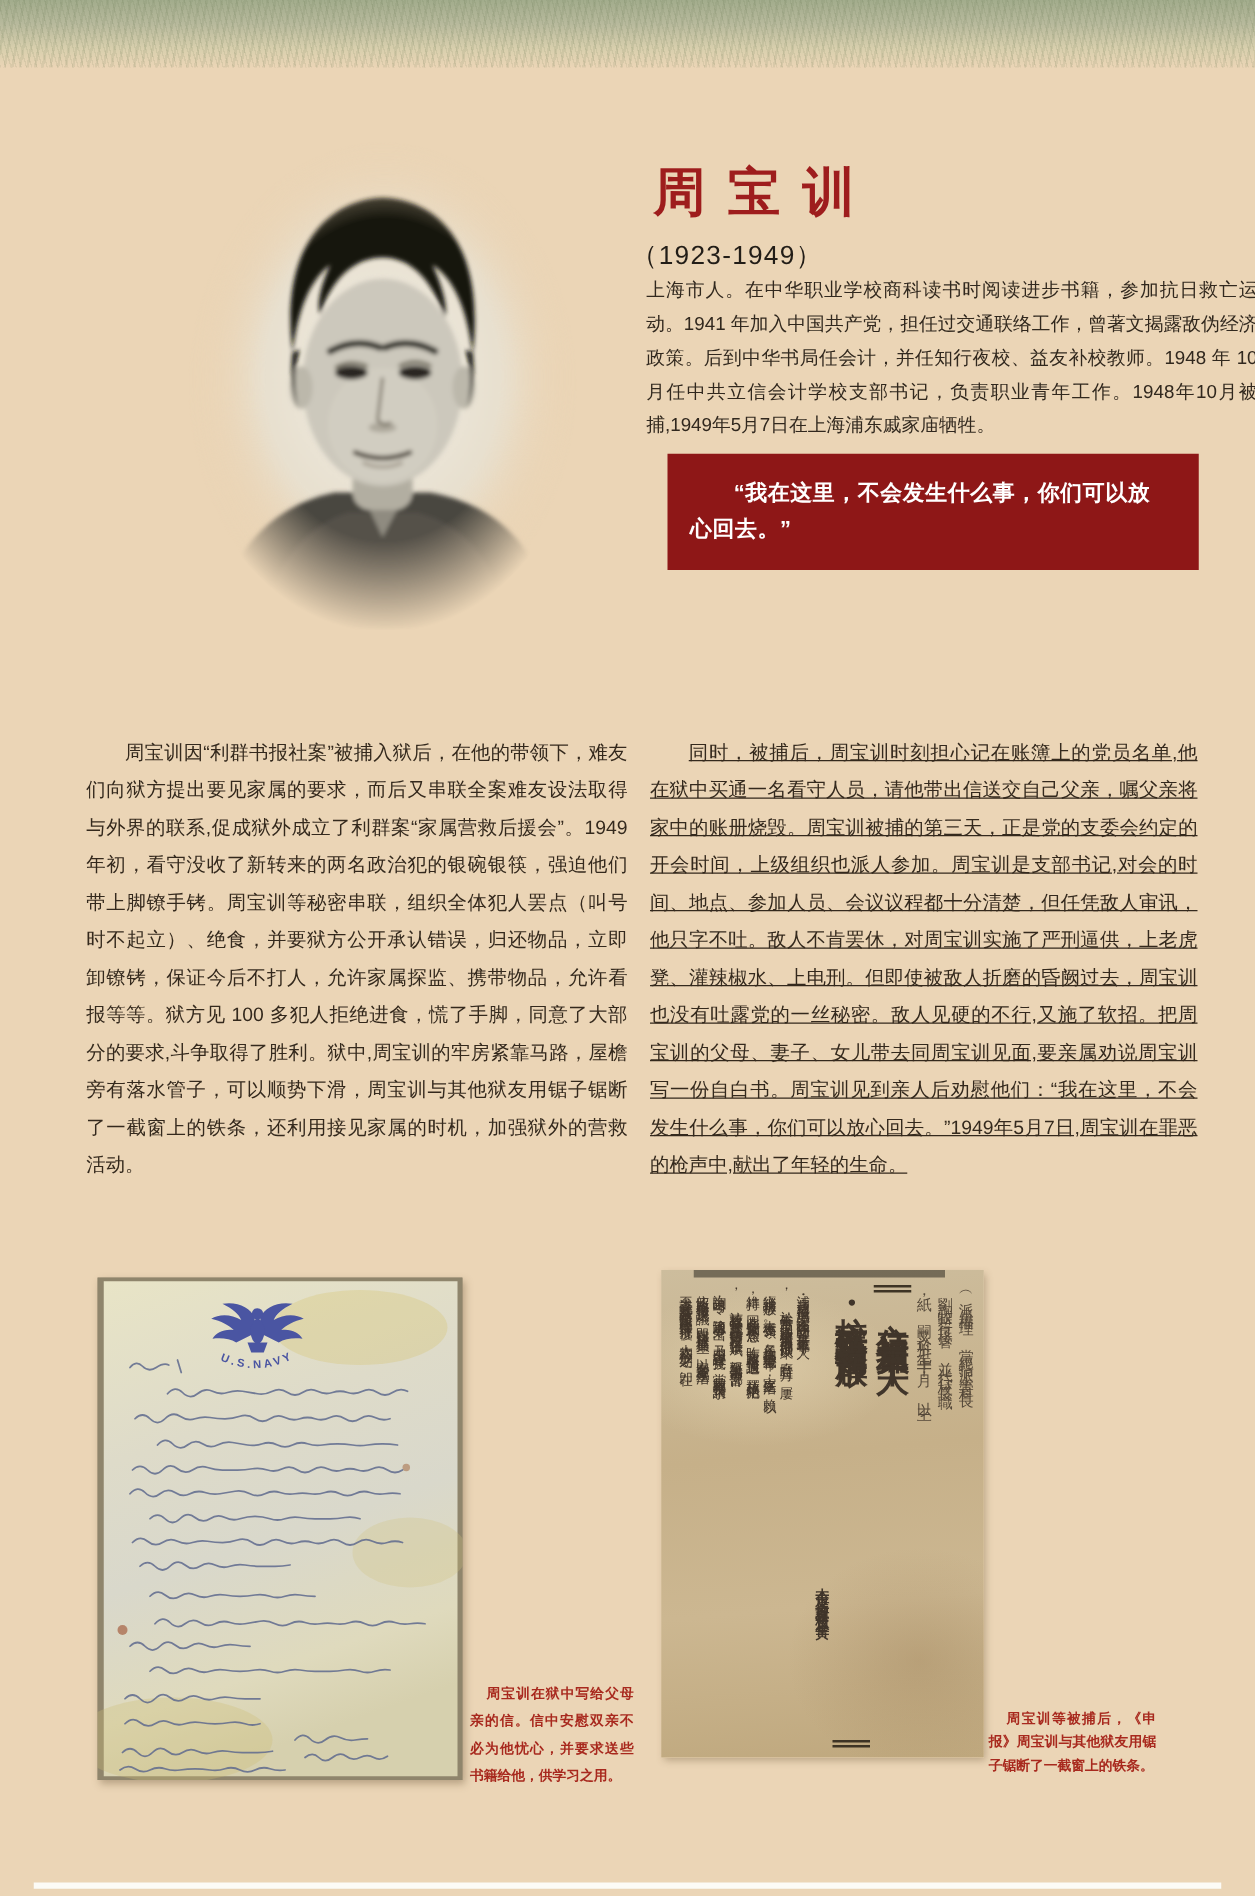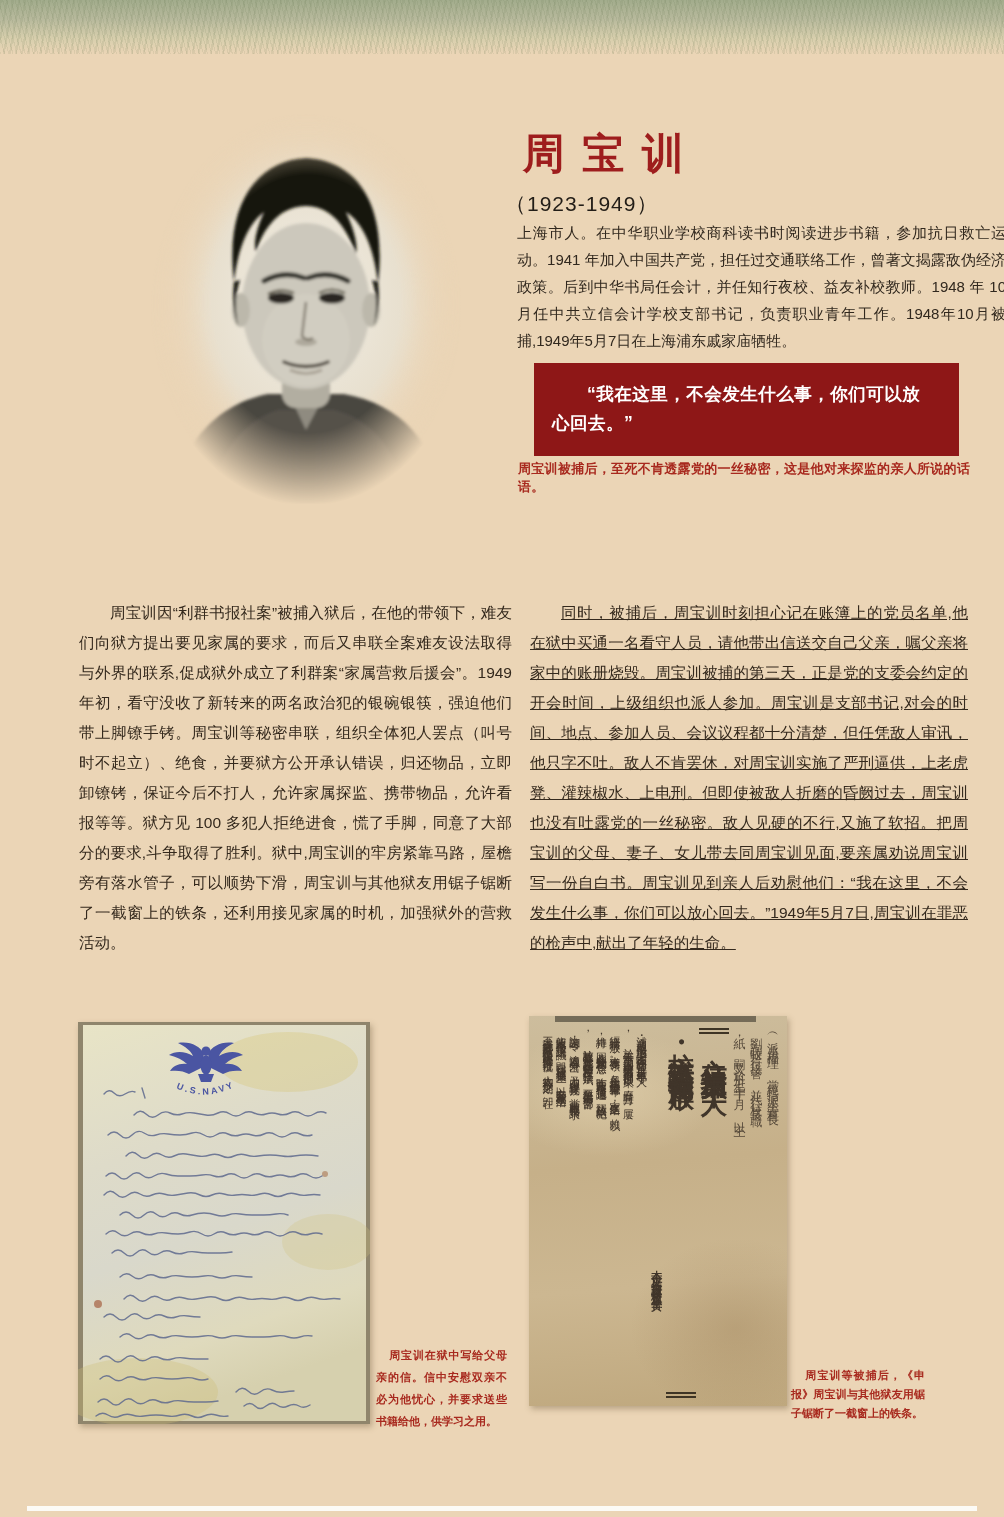--- a/index.html
+++ b/index.html
@@ -48,21 +48,21 @@
   .secline{position:absolute;top:17px;height:3.5px;background:#9e1d1d;}
   .secline.l{left:77px;width:226px;}
   .secline.r{left:678px;width:256px;}
   .sectitle{
     position:absolute;left:303px;top:0;width:375px;text-align:center;margin:0;
     font-size:33px;font-weight:bold;color:#9e1d1d;letter-spacing:4px;
     font-family:"Liberation Sans", sans-serif;transform:scaleY(1.08);
   }
   
   .col{
-    position:absolute;top:584px;margin:14px;
+    position:absolute;top:584px;margin:4px;
     font-size:15.5px;line-height:30px;text-align:justify;text-indent:2em;color:#34291d;
   }
   .col.left{left:65px;width:433px;}
   .col.right{left:516px;width:438px;text-decoration:underline;}
   
   .letter{
     position:absolute;left:78px;top:1022px;width:292px;height:402px;margin:0;
     background:#8f856c;box-shadow:2px 3px 6px rgba(90,70,40,.35);
   }
   .letter svg{position:absolute;left:0;top:0;}
@@ -171,21 +171,20 @@
   <div class="namewrap">
     <h1 class="name">周宝训</h1>
     <div class="lifespan">（1923-1949）</div>
   </div>
 
   <p class="bio">上海市人。在中华职业学校商科读书时阅读进步书籍，参加抗日救亡运动。1941 年加入中国共产党，担任过交通联络工作，曾著文揭露敌伪经济政策。后到中华书局任会计，并任知行夜校、益友补校教师。1948 年 10 月任中共立信会计学校支部书记，负责职业青年工作。1948年10月被捕,1949年5月7日在上海浦东戚家庙牺牲。</p>
 
   <div class="quotebox">
     <p class="quotetext">“我在这里，不会发生什么事，你们可以放心回去。”</p>
   </div>
-  <p class="quotecap">周宝训被捕后，至死不肯透露党的一丝秘密，这是他对来探监的亲人所说的话语。</p>
 
 
   <p class="col left">周宝训因“利群书报社案”被捕入狱后，在他的带领下，难友们向狱方提出要见家属的要求，而后又串联全案难友设法取得与外界的联系,促成狱外成立了利群案“家属营救后援会”。1949 年初，看守没收了新转来的两名政治犯的银碗银筷，强迫他们带上脚镣手铐。周宝训等秘密串联，组织全体犯人罢点（叫号时不起立）、绝食，并要狱方公开承认错误，归还物品，立即卸镣铐，保证今后不打人，允许家属探监、携带物品，允许看报等等。狱方见 100 多犯人拒绝进食，慌了手脚，同意了大部分的要求,斗争取得了胜利。狱中,周宝训的牢房紧靠马路，屋檐旁有落水管子，可以顺势下滑，周宝训与其他狱友用锯子锯断了一截窗上的铁条，还利用接见家属的时机，加强狱外的营救活动。</p>
   <p class="col right">同时，被捕后，周宝训时刻担心记在账簿上的党员名单,他在狱中买通一名看守人员，请他带出信送交自己父亲，嘱父亲将家中的账册烧毁。周宝训被捕的第三天，正是党的支委会约定的开会时间，上级组织也派人参加。周宝训是支部书记,对会的时间、地点、参加人员、会议议程都十分清楚，但任凭敌人审讯，他只字不吐。敌人不肯罢休，对周宝训实施了严刑逼供，上老虎凳、灌辣椒水、上电刑。但即使被敌人折磨的昏阙过去，周宝训也没有吐露党的一丝秘密。敌人见硬的不行,又施了软招。把周宝训的父母、妻子、女儿带去同周宝训见面,要亲属劝说周宝训写一份自白书。周宝训见到亲人后劝慰他们：“我在这里，不会发生什么事，你们可以放心回去。”1949年5月7日,周宝训在罪恶的枪声中,献出了年轻的生命。</p>
 
   <figure class="letter">
     <svg width="292" height="402" viewBox="0 0 292 402">
       <defs>
         <linearGradient id="paper" x1="0" y1="0" x2=".25" y2="1">
           <stop offset="0%" stop-color="#e8e4c6"></stop>

